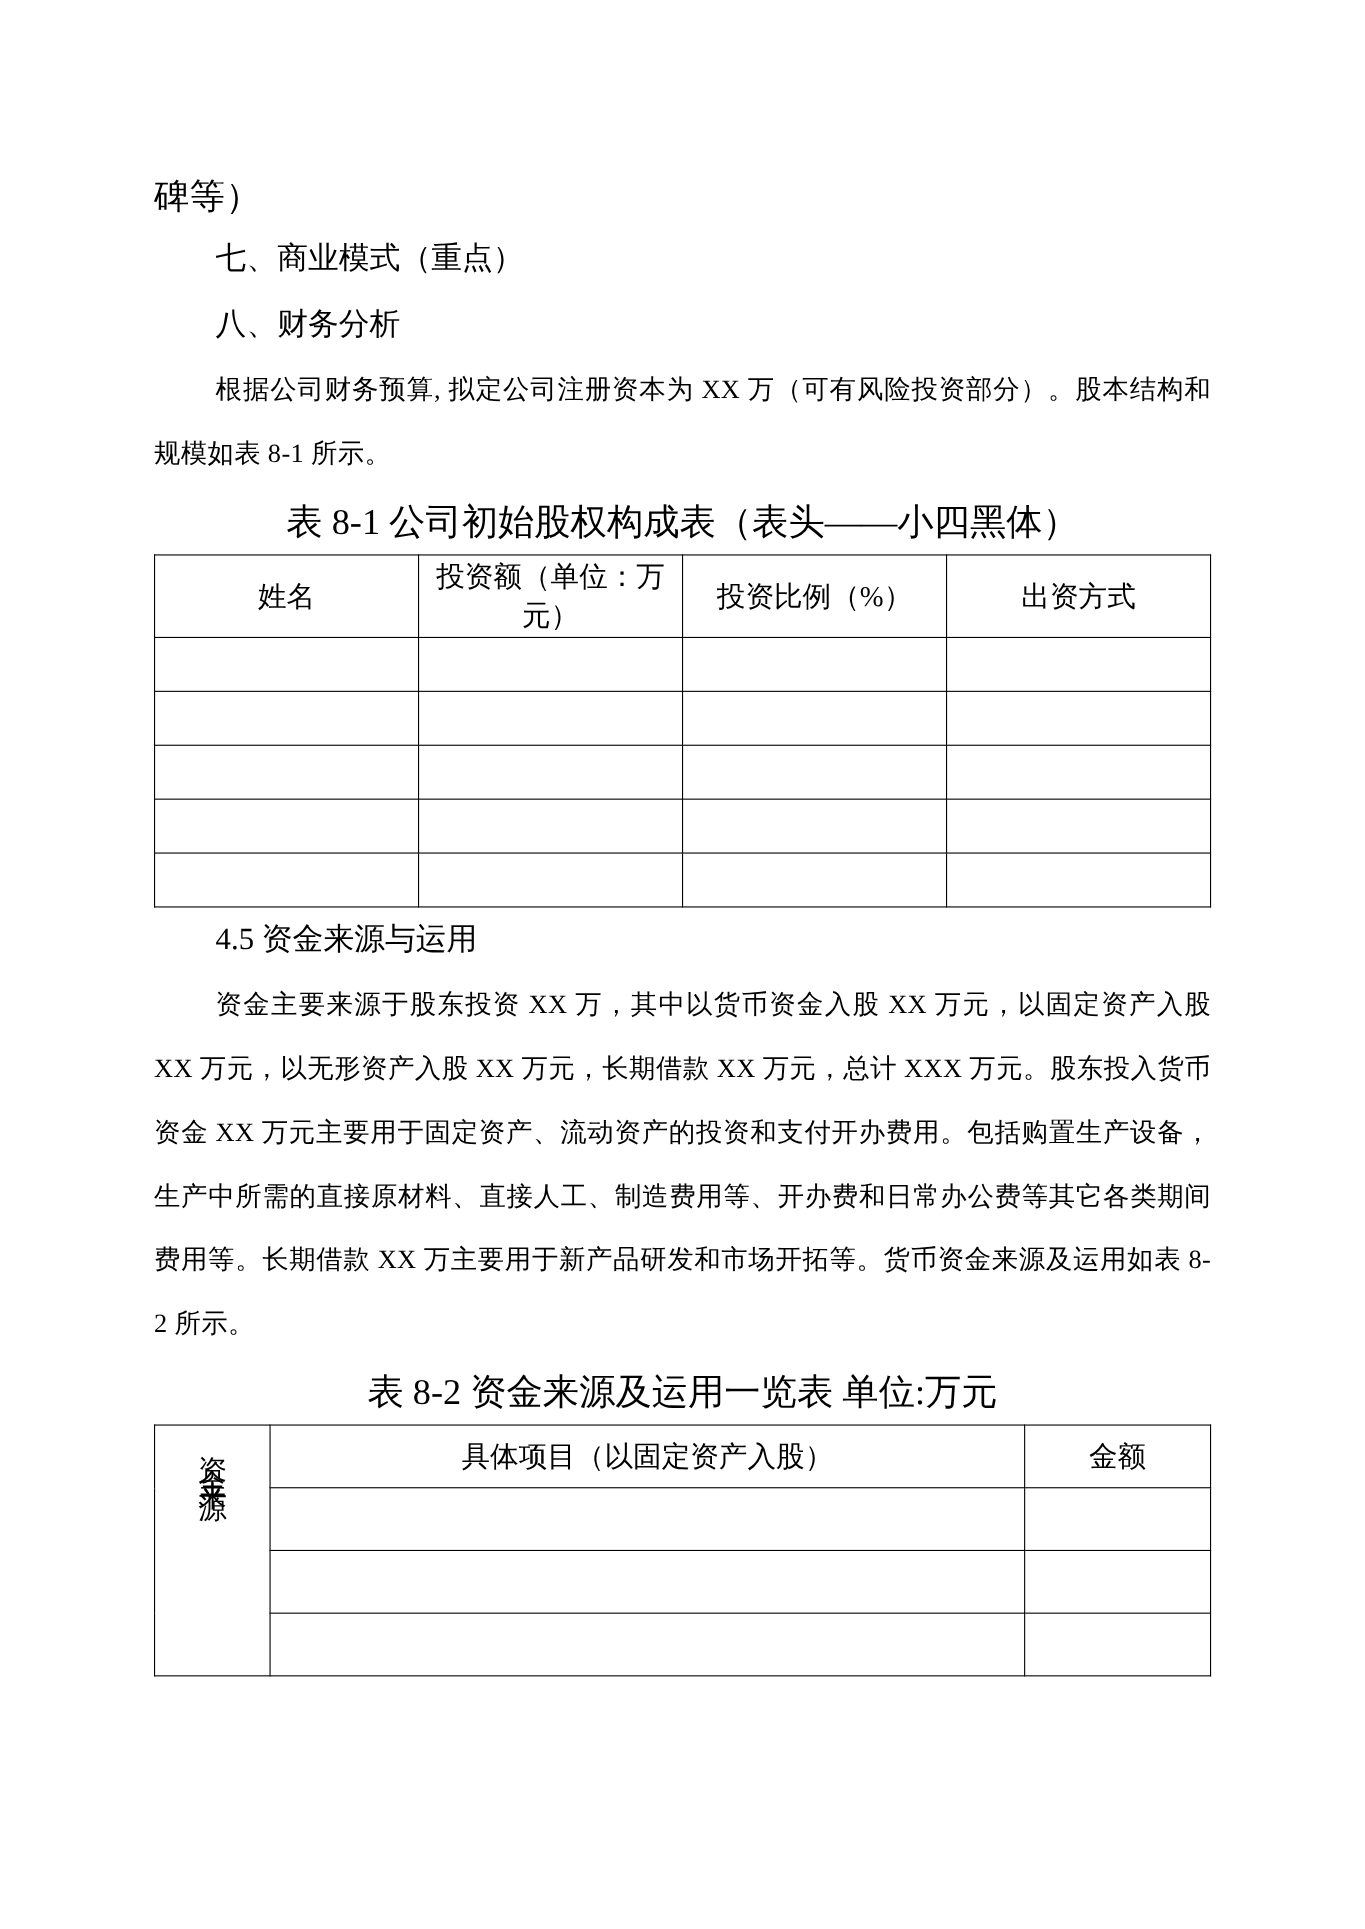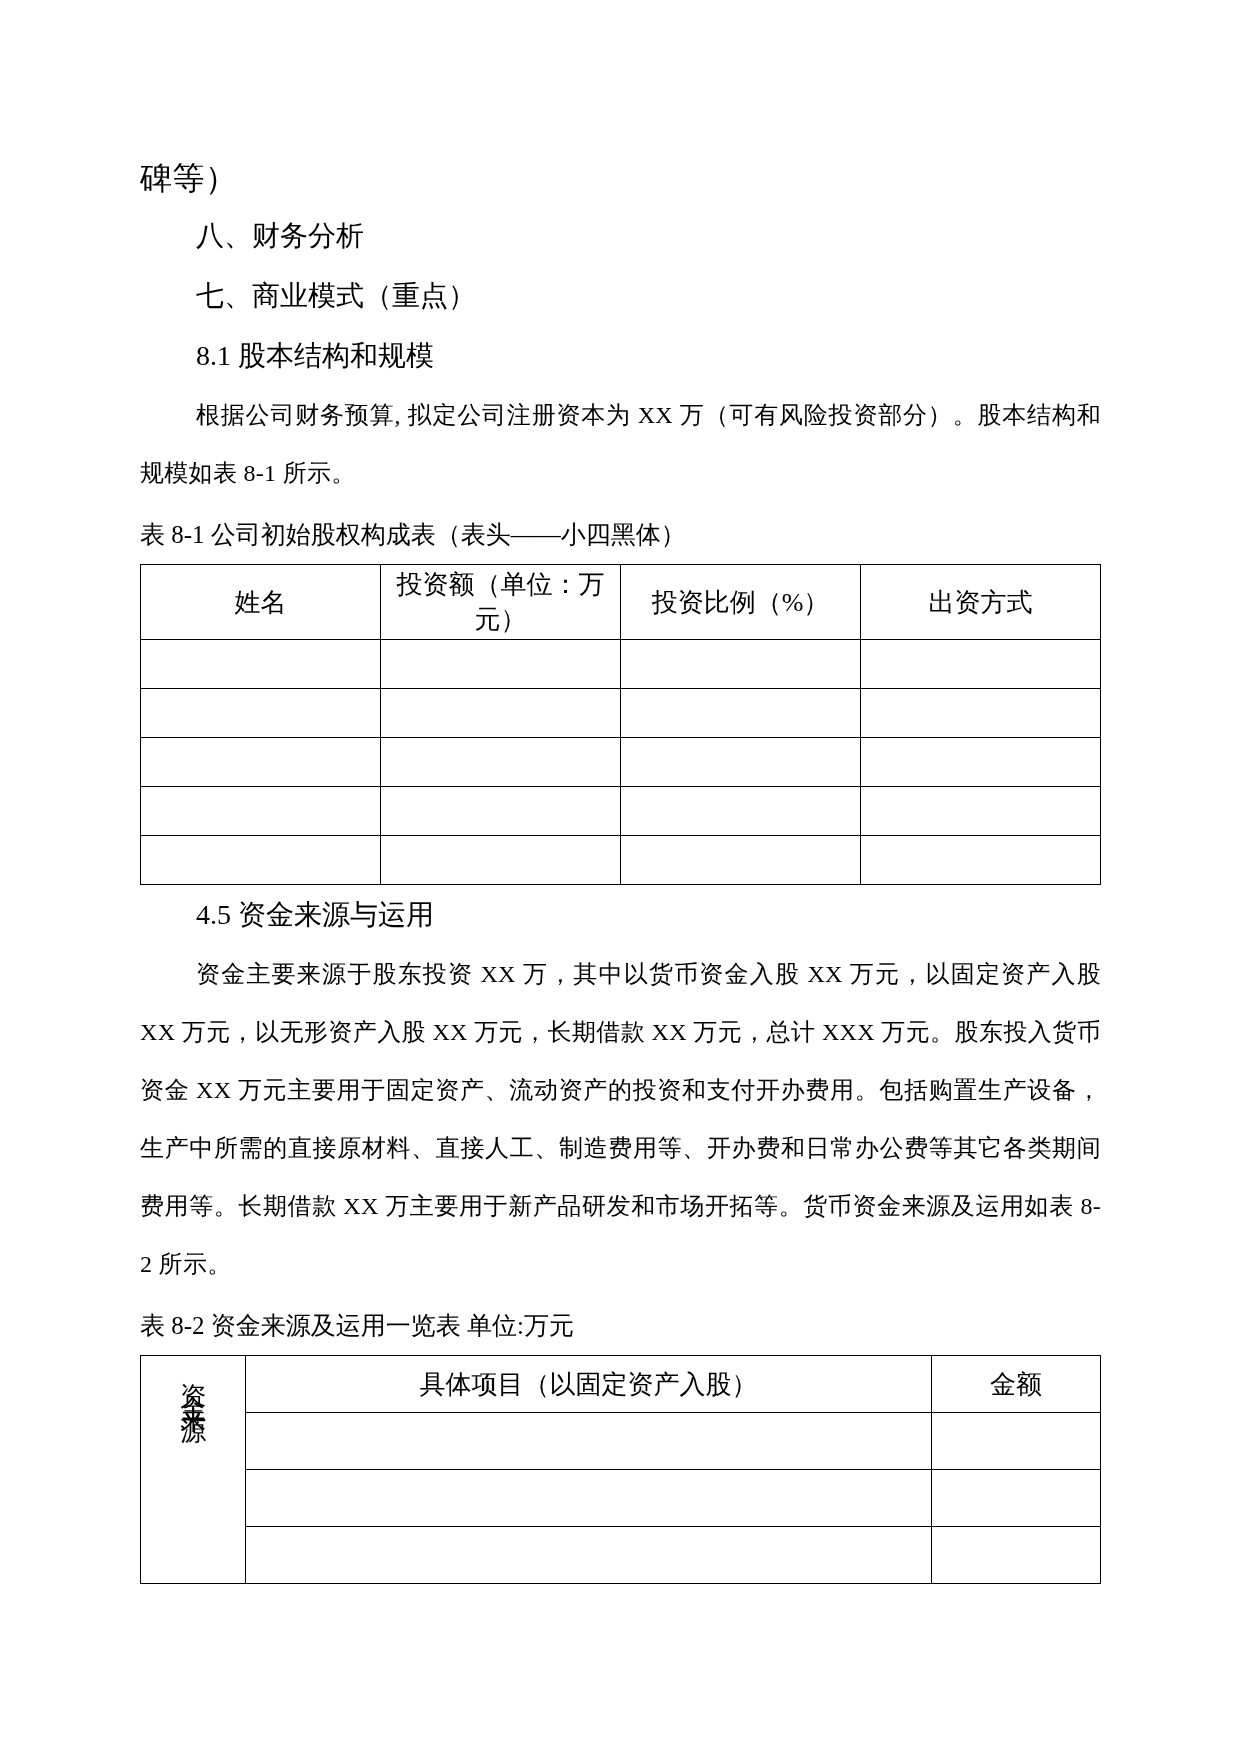--- a/index.html
+++ b/index.html
@@ -39,23 +39,23 @@
     font-size: 28px;
     line-height: 60px;
     text-indent: 56px;
   }
   .subheading {
     font-size: 28px;
     line-height: 60px;
     text-indent: 56px;
   }
   .table-caption {
-    font-size: 25px;
+    font-size: 33px;
     line-height: 54px;
-    text-align: left;
+    text-align: center;
     margin-top: 6px;
   }
   table {
     border-collapse: collapse;
     width: 100%;
     table-layout: fixed;
   }
   table td, table th {
     border: 1.5px solid #000000;
     font-size: 26px;
@@ -83,25 +83,24 @@
   .amount-col { width: 160px; }
   .mt-table { margin-top: 2px; }
 </style>
 </head>
 <body>
 
 <div class="page">
 
   <div class="line">碑等）</div>
 
+  <div class="heading">七、商业模式（重点）</div>
+
   <div class="heading">八、财务分析</div>
 
-  <div class="heading">七、商业模式（重点）</div>
-
-  <div class="subheading">8.1 股本结构和规模</div>
 
   <div class="para indent">根据公司财务预算, 拟定公司注册资本为 XX 万（可有风险投资部分）。股本结构和规模如表 8-1 所示。</div>
 
   <div class="table-caption">表 8-1 公司初始股权构成表（表头——小四黑体）</div>
 
   <table class="t1 mt-table">
     <tbody>
       <tr class="hdr">
         <td>姓名</td>
         <td>投资额（单位：万元）</td>

